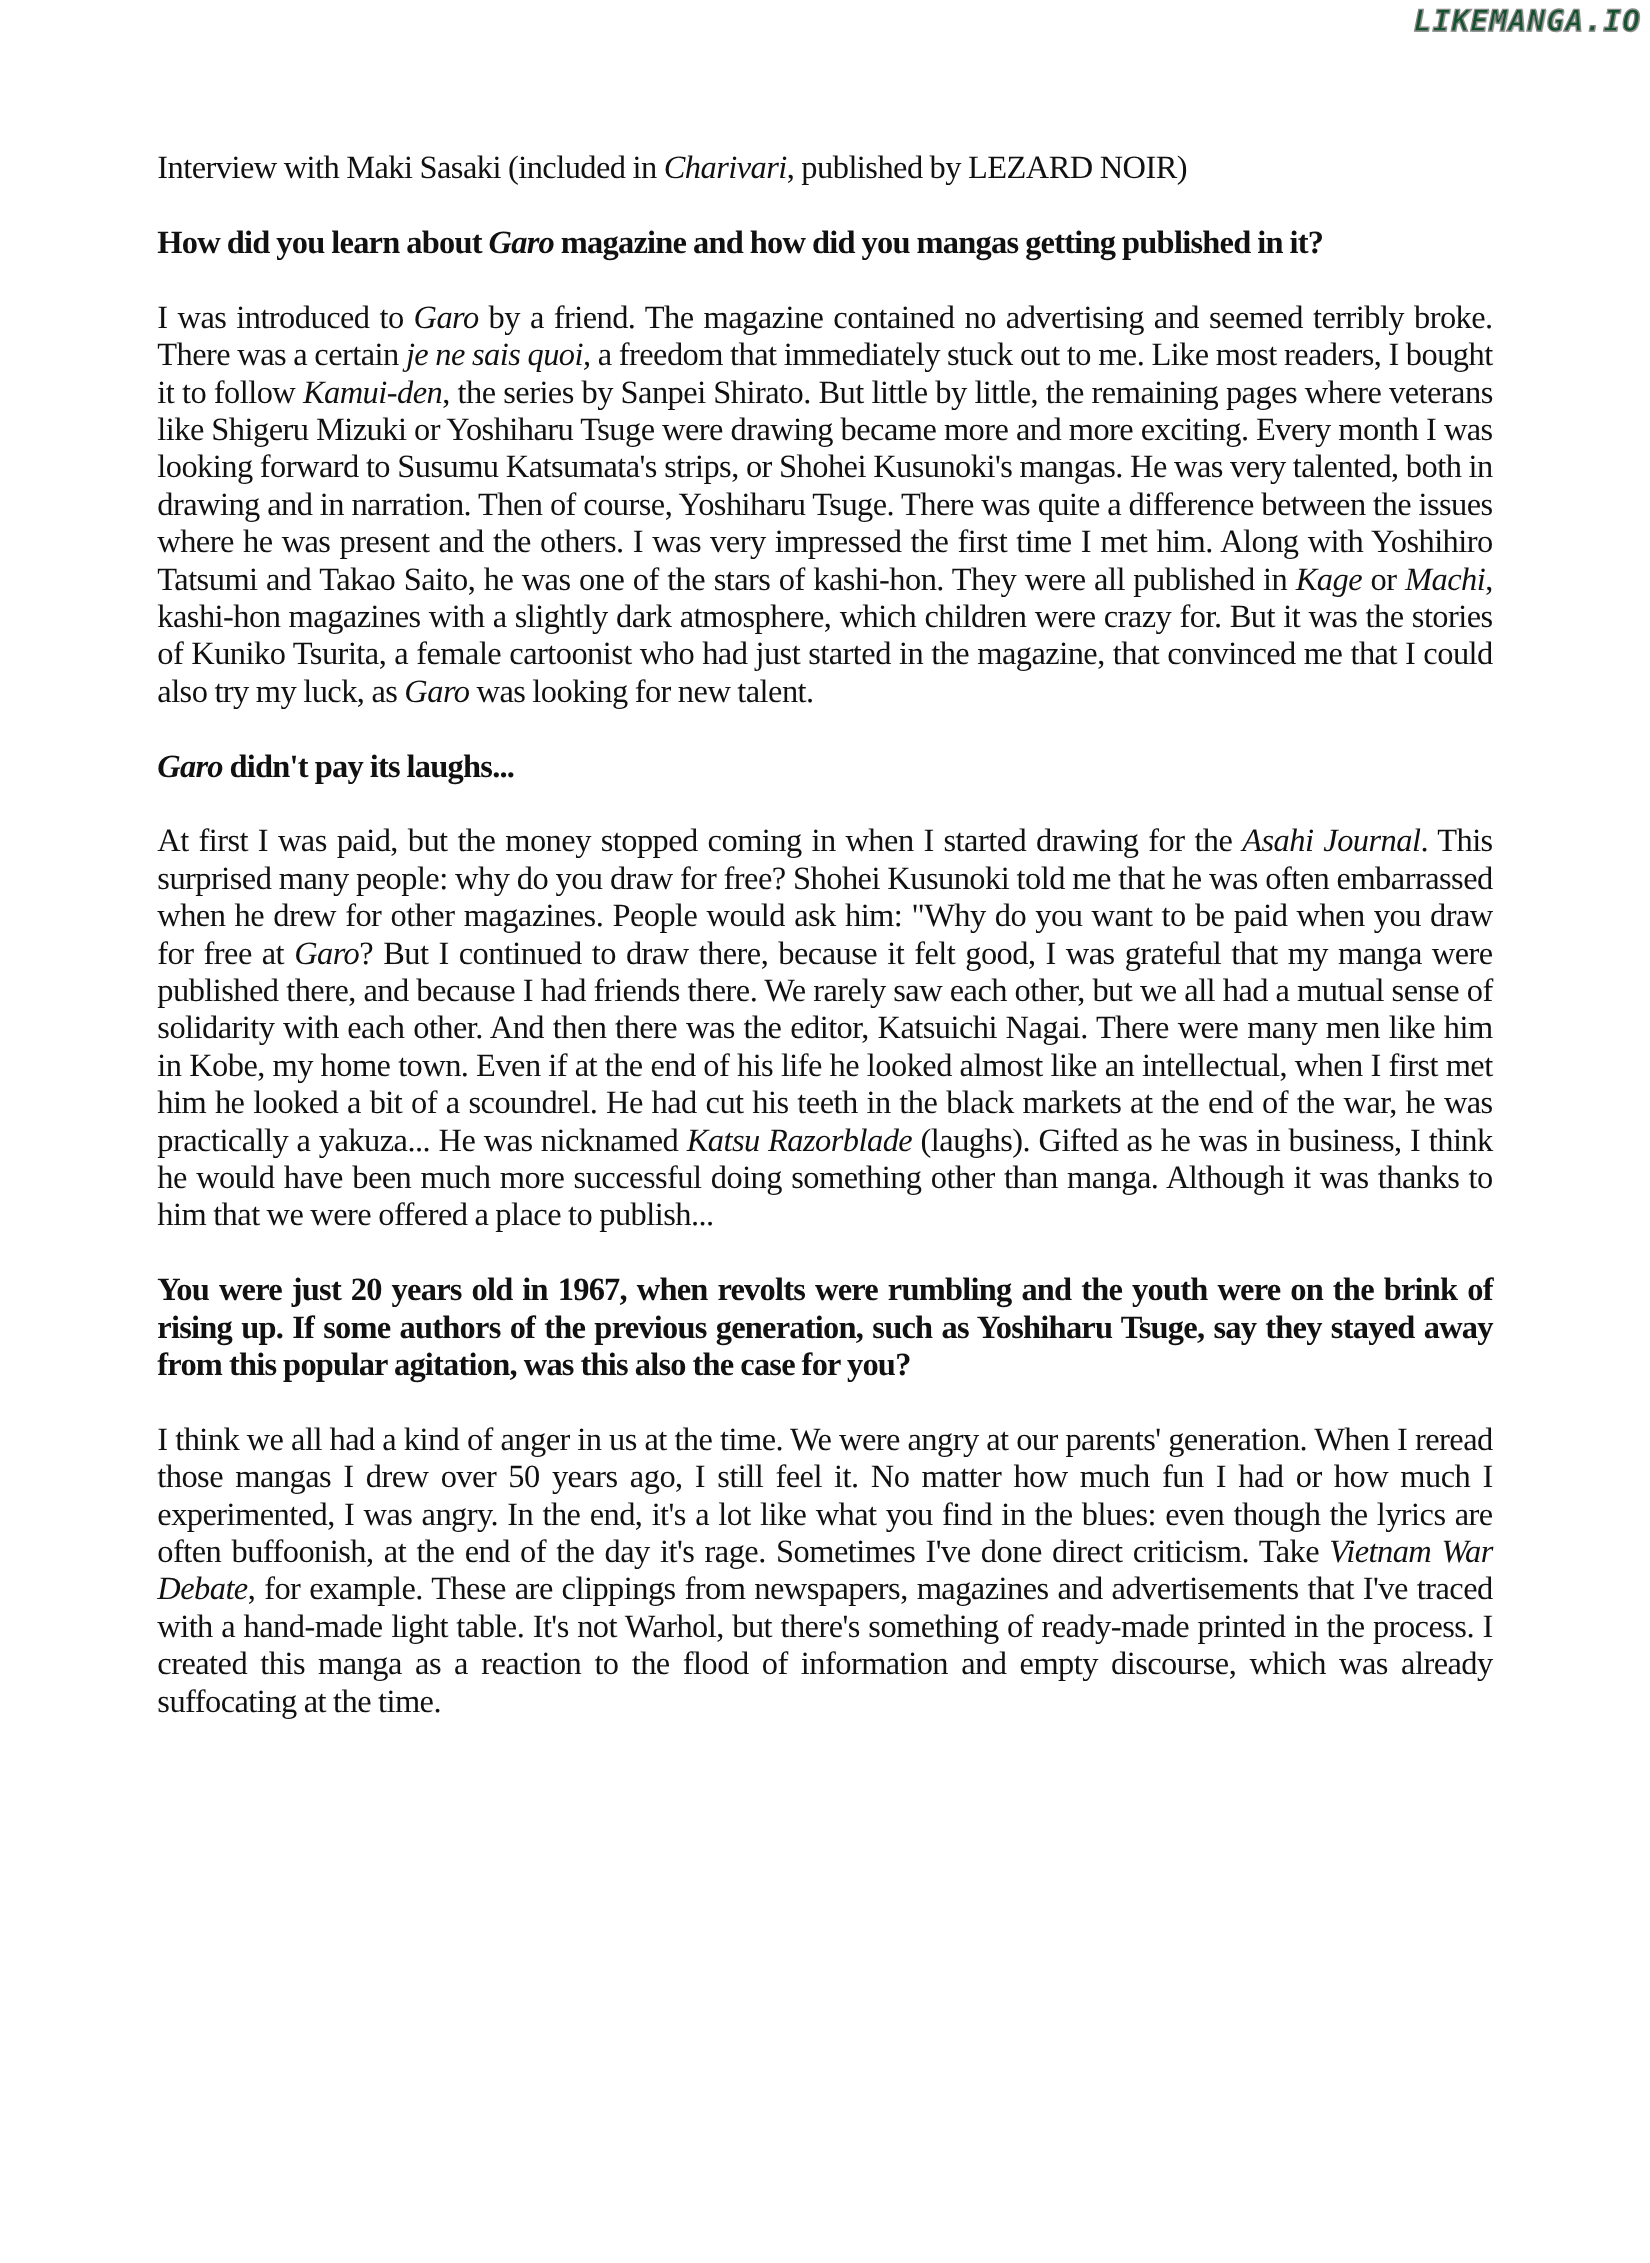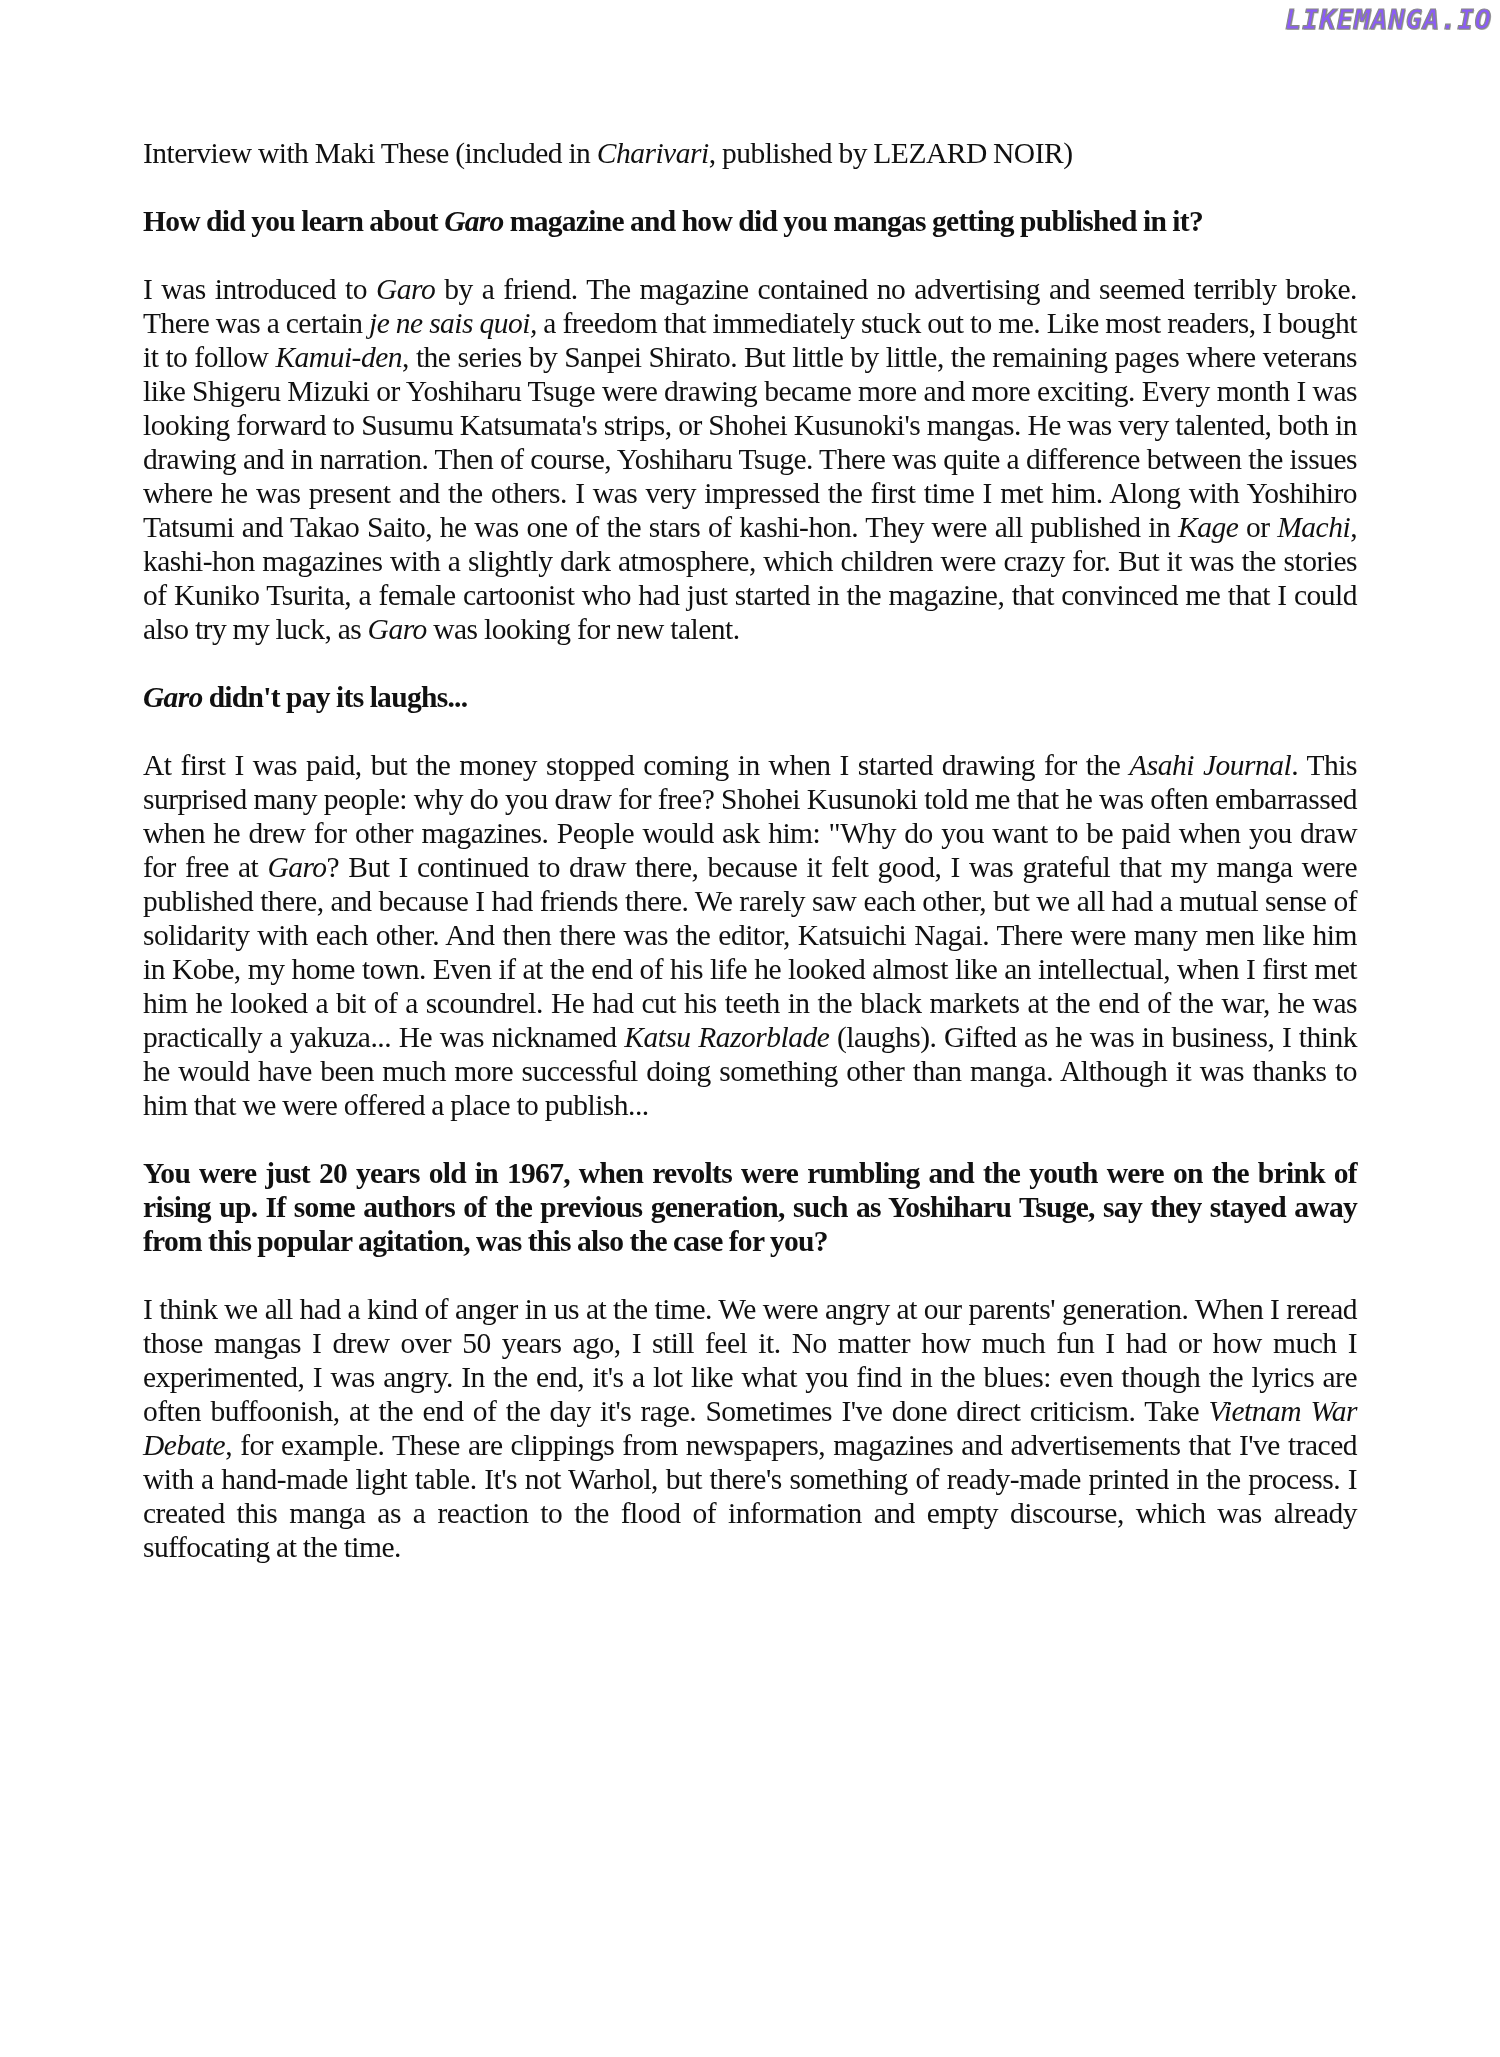--- a/index.html
+++ b/index.html
@@ -17,21 +17,21 @@
     }
     .watermark {
       position: absolute;
       top: 4px;
       right: 8px;
       font-family: "DejaVu Sans Mono", "Liberation Mono", monospace;
       font-style: italic;
       font-weight: bold;
       font-size: 27px;
       letter-spacing: 1px;
-      color: #8b5cf6;
+      color: #14532d;
       -webkit-text-stroke: 1.2px #888888;
       text-shadow: 1px 1px 0 #bbbbbb;
     }
     .page {
       position: absolute;
       left: 143px;
       top: 136px;
       width: 1214px;
     }
     .block {
@@ -59,21 +59,21 @@
     em, i { }
   </style>
 </head>
 <body>
 
 <div class="watermark">LIKEMANGA.IO</div>
 
 <div class="page">
 
   <p class="block intro">
-    <span><span>Interview with Maki These (included in </span><em>Charivari</em><span>, published by LEZARD NOIR)</span></span><br>
+    <span><span>Interview with Maki Sasaki (included in </span><em>Charivari</em><span>, published by LEZARD NOIR)</span></span><br>
   </p>
 
   <p class="block question"><span>How did you learn about </span><em>Garo</em><span> magazine and how did you mangas getting published in it?</span></p>
 
   <p class="block answer"><span>I was introduced to </span><em>Garo</em><span> by a friend. The magazine contained no advertising and seemed terribly broke. There was a certain </span><em>je ne sais quoi,</em><span> a freedom that immediately stuck out to me. Like most readers, I bought it to follow </span><em>Kamui-den</em><span>, the series by Sanpei Shirato. But little by little, the remaining pages where veterans like Shigeru Mizuki or Yoshiharu Tsuge were drawing became more and more exciting. Every month I was looking forward to Susumu Katsumata's strips, or Shohei Kusunoki's mangas. He was very talented, both in drawing and in narration. Then of course, Yoshiharu Tsuge. There was quite a difference between the issues where he was present and the others. I was very impressed the first time I met him. Along with Yoshihiro Tatsumi and Takao Saito, he was one of the stars of kashi-hon. They were all published in </span><em>Kage</em><span> or </span><em>Machi</em><span>, kashi-hon magazines with a slightly dark atmosphere, which children were crazy for. But it was the stories of Kuniko Tsurita, a female cartoonist who had just started in the magazine, that convinced me that I could also try my luck, as </span><em>Garo</em><span> was looking for new talent.</span></p>
 
   <p class="block question"><em>Garo</em><span> didn't pay its laughs...</span></p>
 
   <p class="block answer"><span>At first I was paid, but the money stopped coming in when I started drawing for the </span><em>Asahi Journal</em><span>. This surprised many people: why do you draw for free? Shohei Kusunoki told me that he was often embarrassed when he drew for other magazines. People would ask him: "Why do you want to be paid when you draw for free at </span><em>Garo</em><span>? But I continued to draw there, because it felt good, I was grateful that my manga were published there, and because I had friends there. We rarely saw each other, but we all had a mutual sense of solidarity with each other. And then there was the editor, Katsuichi Nagai. There were many men like him in Kobe, my home town. Even if at the end of his life he looked almost like an intellectual, when I first met him he looked a bit of a scoundrel. He had cut his teeth in the black markets at the end of the war, he was practically a yakuza... He was nicknamed </span><em>Katsu Razorblade</em><span> (laughs). Gifted as he was in business, I think he would have been much more successful doing something other than manga. Although it was thanks to him that we were offered a place to publish...</span></p>
 

